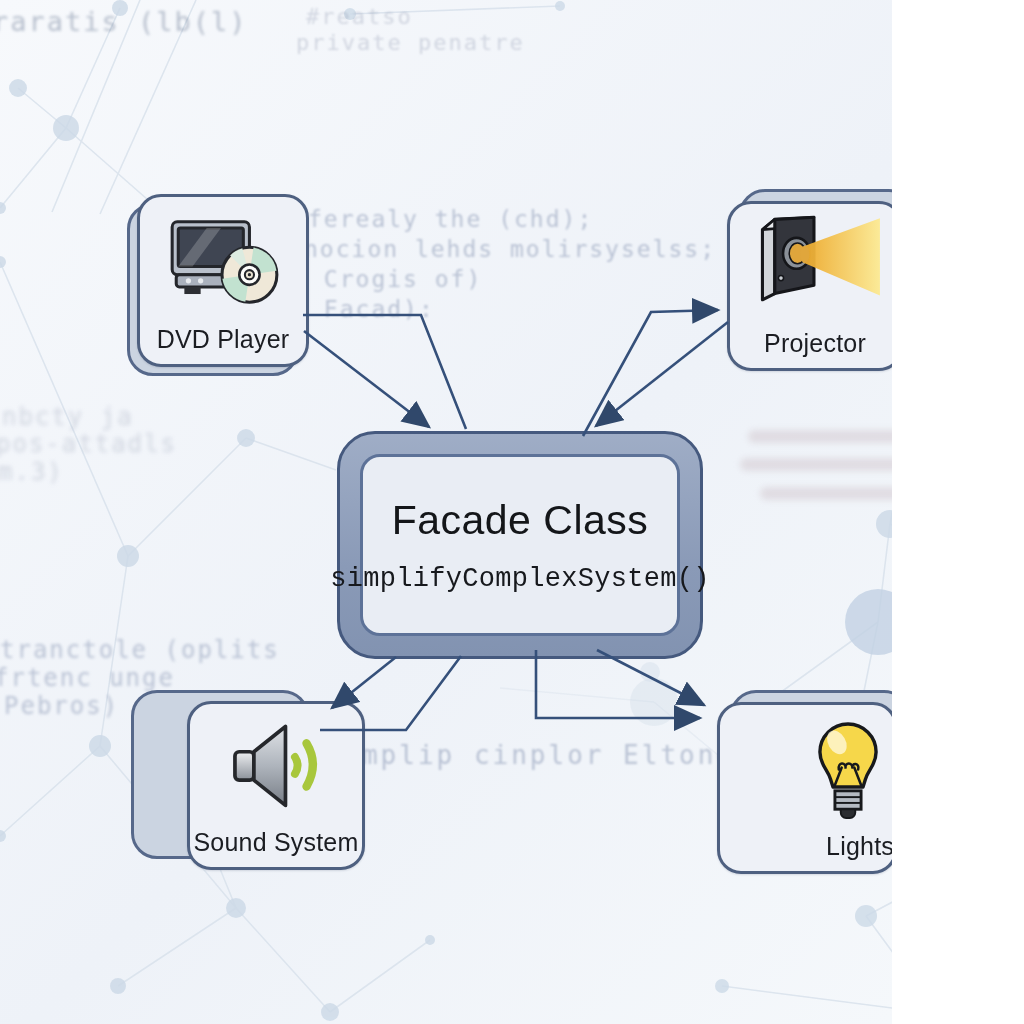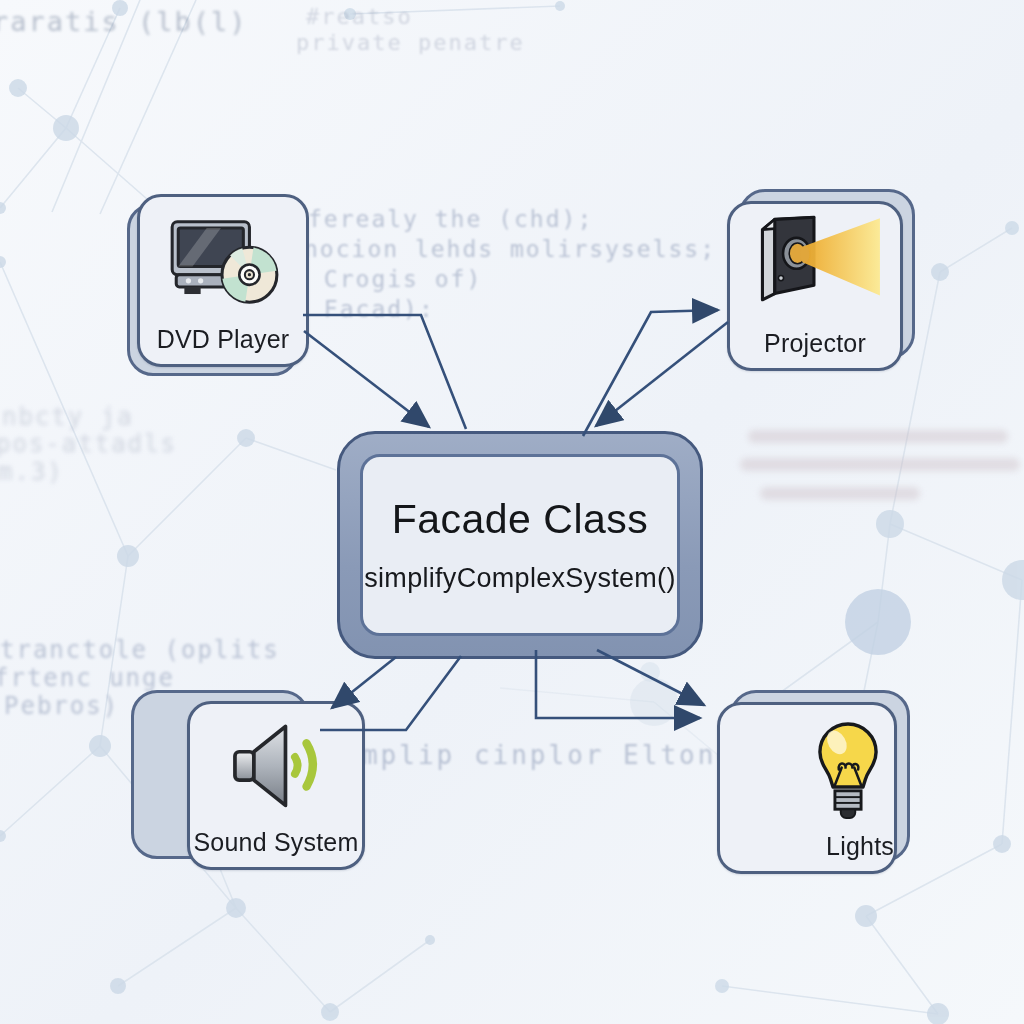--- a/index.html
+++ b/index.html
@@ -1,18 +1,18 @@
 <!DOCTYPE html>
 <html><head>
 <meta charset="utf-8">
 <style>
   html,body{margin:0;padding:0;}
   body{font-family:"Liberation Sans",sans-serif;}
   .canvas{
-    position:relative;width:1024px;height:1024px;overflow:hidden;
+    position:relative;width:892px;height:1024px;overflow:hidden;
     background:linear-gradient(135deg,#f7f9fc 0%,#eef2f8 55%,#f5f8fb 100%);
   }
   svg{display:block;}
   .layer{position:absolute;left:0;top:0;width:1024px;height:1024px;pointer-events:none;}
 
   
   .frag{
     position:absolute;font-family:"DejaVu Sans Mono",monospace;white-space:pre;
     color:rgba(120,136,168,0.45);filter:blur(1px);letter-spacing:2px;
   }
@@ -43,21 +43,21 @@
     background:linear-gradient(180deg,#9fadc6 0%,#8a9ab7 60%,#8293b1 100%);
     box-sizing:border-box;
   }
   .facade-inner{
     position:absolute;left:20px;top:20px;right:20px;bottom:20px;
     border:3px solid #5d7298;border-radius:20px;background:#e9edf4;
     display:flex;flex-direction:column;align-items:center;justify-content:center;
     gap:20px;
   }
   .facade-title{font-size:41px;color:#141619;letter-spacing:0.5px;}
-  .facade-method{font-size:27px;color:#17191d;letter-spacing:0.3px;}
+  .facade-method{font-size:27px;color:#17191d;letter-spacing:0.3px;font-family:Liberation Mono, monospace;}
 </style>
 </head>
 <body>
 
 <div class="canvas">
 
   <svg class="layer" width="1024" height="1024" viewBox="0 0 1024 1024">
     <g stroke="#d9e2ec" stroke-width="1.6" opacity="0.85">
       <line x1="18" y1="88" x2="66" y2="128"></line>
         <line x1="66" y1="128" x2="120" y2="8"></line>

